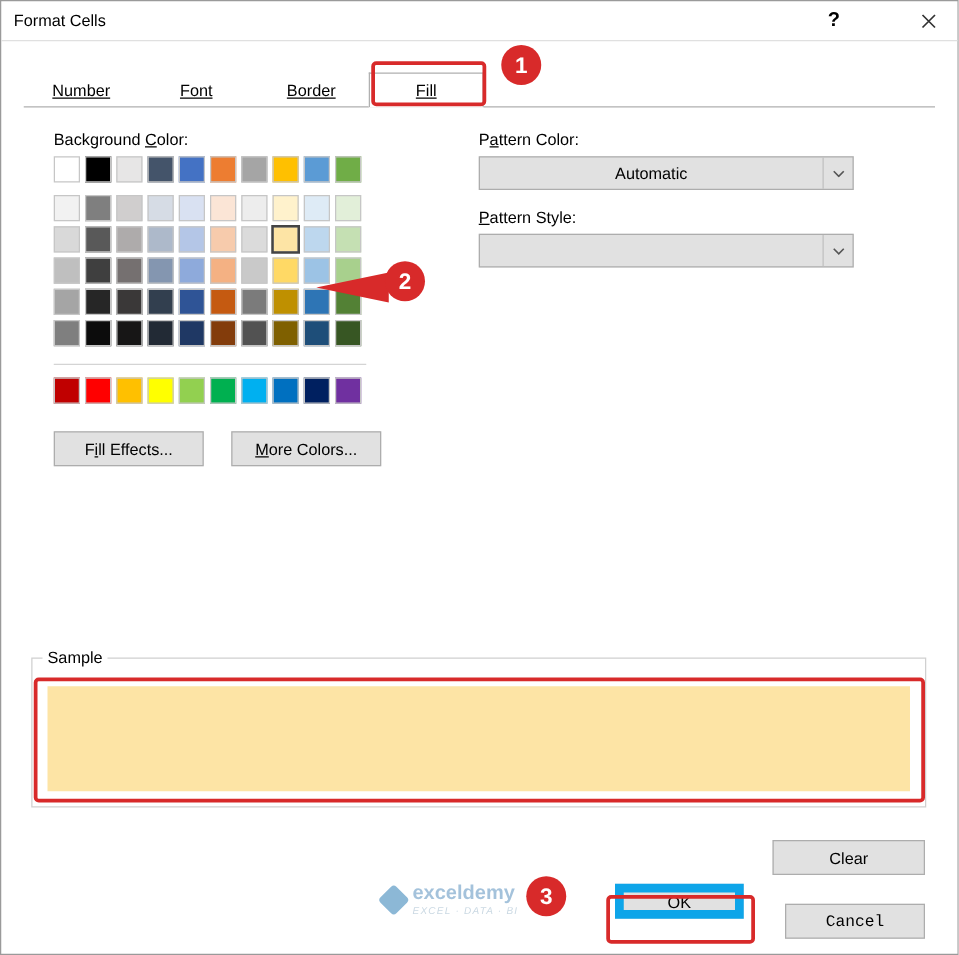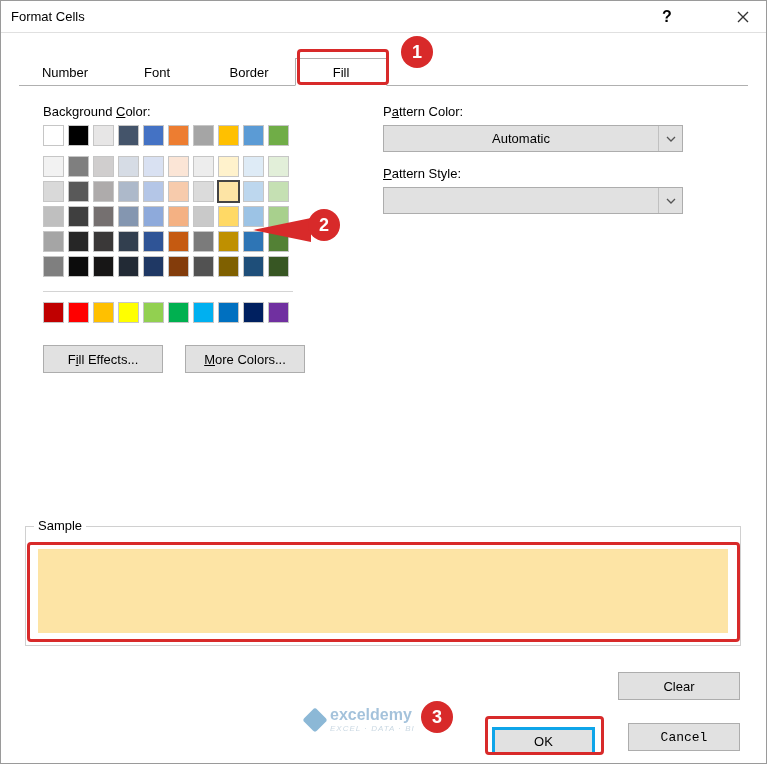--- a/index.html
+++ b/index.html
@@ -4,21 +4,21 @@
 <style>
   * { box-sizing: border-box; font-family: "Segoe UI", Tahoma, sans-serif; font-size: 13px; }
   body { margin: 0; background: #fff; width: 767px; height: 764px; position: relative; overflow: hidden; }
   .dialog { position: absolute; left: 0; top: 0; width: 767px; height: 764px; border: 1px solid #9a9a9a; background: #fff; }
   .titlebar { height: 32px; display: flex; align-items: center; padding: 0 0 0 10px; border-bottom: 1px solid #e0e0e0; gap: 30px; }
   .titlebar .title { flex: 1; }
   .titlebar .help, .titlebar .close { width: 46px; height: 32px; display: flex; align-items: center; justify-content: center; font-size: 16px; }
   .titlebar .help { font-weight: bold; }
   .titlebar .close svg { width: 12px; height: 12px; }
 
-  .tabs { display: flex; margin: 24px 18px 0 18px; border-bottom: 1px solid #b0b0b0; position: relative; }
+  .tabs { display: flex; margin: 24px 18px 0 18px; border-bottom: 1px solid #b0b0b0; position: relative; text-decoration: underline; }
   .tab { width: 92px; height: 28px; display: flex; align-items: center; justify-content: center; position: relative; top: 1px; }
   .tab.active { border: 1px solid #b0b0b0; border-bottom: 1px solid #fff; background: #fff; }
 
   .content { padding: 18px 22px 0 42px; display: flex; }
   .left { width: 340px; }
   .right { width: 330px; }
 
   .label { margin-bottom: 6px; }
   .nocolor-btn { width: 225px; height: 23px; border: 1px solid #8a8a8a; background: #fff; display: flex; align-items: center; justify-content: center; margin-bottom: 8px; }
 
@@ -35,21 +35,21 @@
   .combo { width: 300px; height: 27px; border: 1px solid #adadad; background: #e1e1e1; display: flex; align-items: center; }
   .combo .txt { flex: 1; text-align: center; }
   .combo .arrow { width: 24px; height: 100%; display: flex; align-items: center; justify-content: center; border-left: 1px solid #c0c0c0; }
   .combo.empty .txt { text-align: left; }
 
   .sample-fieldset { position: absolute; left: 24px; top: 525px; width: 716px; height: 120px; border: 1px solid #d0d0d0; padding-left: 48px; }
   .sample-fieldset .legend { position: absolute; top: -9px; left: 8px; background: #fff; padding: 0 4px; }
   .sample-preview { position: absolute; inset: 22px 12px 12px 12px; background: #fde4a5; }
 
   .clear-btn { position: absolute; left: 617px; top: 671px; width: 122px; height: 28px; border: 1px solid #adadad; background: #e1e1e1; display: flex; align-items: center; justify-content: center; }
-  .ok-btn     { position: absolute; left: 491px; top: 726px; width: 103px; height: 28px; border: 3px solid #0ea5e9; background: #e1e1e1; display: flex; align-items: center; justify-content: center; }
+  .ok-btn     { position: absolute; left: 491px; top: 706px; width: 103px; height: 28px; border: 7px solid #0ea5e9; background: #e1e1e1; display: flex; align-items: center; justify-content: center; }
   .cancel-btn { position: absolute; left: 627px; top: 722px; width: 112px; height: 28px; border: 1px solid #adadad; background: #e1e1e1; display: flex; align-items: center; justify-content: center; font-family: Liberation Mono, monospace; }
 
   
   .callout { position: absolute; width: 32px; height: 32px; border-radius: 50%; background: #d82a2a; color: #fff; display: flex; align-items: center; justify-content: center; font-size: 18px; font-weight: bold; }
   .red-box { position: absolute; border: 3px solid #d82a2a; border-radius: 4px; pointer-events: none; }
   .pointer { position: absolute; }
   .pointer .circle { width: 32px; height: 32px; border-radius: 50%; background: #d82a2a; color: #fff; display: flex; align-items: center; justify-content: center; font-size: 18px; font-weight: bold; position: absolute; left: 55px; top: -5px; }
   .pointer .tri { position: absolute; left: 0; top: 4px; width: 0; height: 0; border-right: 58px solid #d82a2a; border-top: 12px solid transparent; border-bottom: 12px solid transparent; }
 
   .watermark { position: absolute; left: 305px; top: 705px; display: flex; align-items: center; gap: 6px; opacity: 0.55; }

